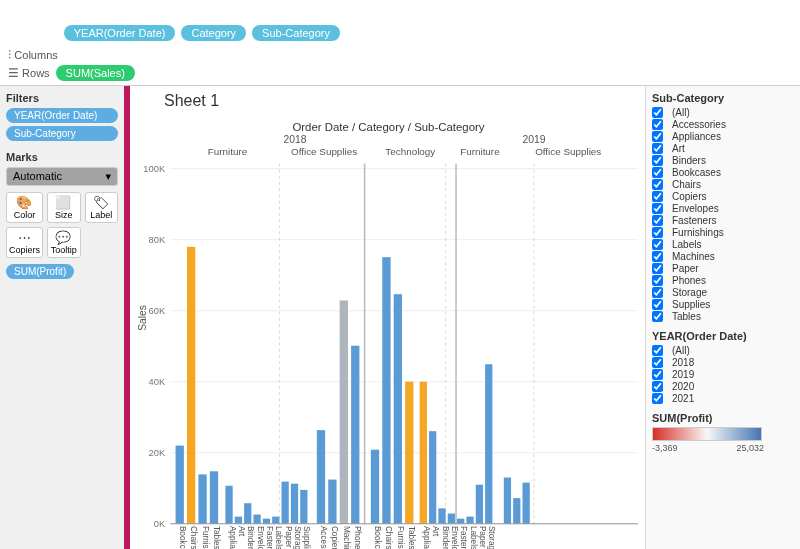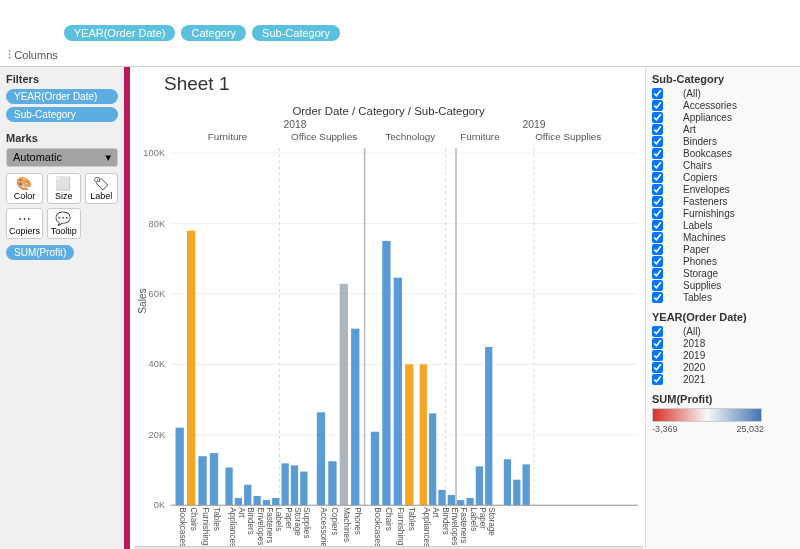--- a/index.html
+++ b/index.html
@@ -30,37 +30,41 @@
       padding: 2px 8px;
       font-size: 10px;
       margin-bottom: 3px;
       cursor: pointer;
       display: block;
     }
     .filter-pill.green { background: #5dade2; }
     .check-item {
       display: flex;
       align-items: center;
-      gap: 20px;
+      gap: 9px;
       margin-bottom: 1px;
       font-size: 10px;
       color: #333;
     }
     .check-item input[type=checkbox] { width: 11px; height: 11px; }
   </style>
 </head>
 <body>
 
 <div style="background:#fff;border-bottom:1px solid #ccc;padding:4px 8px;display:flex;flex-direction:column;gap:3px;">
   <div class="shelf-row">
     <div style="color:#666;font-size:12px;margin-top:44px;">⫶ <span style="font-size:11px;color:#555;">Columns</span></div>
     <span class="pill date">YEAR(Order Date)</span>
     <span class="pill cat">Category</span>
     <span class="pill subcat">Sub-Category</span>
   </div>
+  <div class="shelf-row">
+    <div style="color:#666;font-size:12px;">☰ <span style="font-size:11px;color:#555;">Rows</span></div>
+    <span class="pill sales">SUM(Sales)</span>
+  </div>
 </div>
 
 <div style="display:flex;height:493px;">
 
   <div style="width:130px;background:#f0f0f0;border-right:6px solid #be185d;padding:6px;overflow:hidden;">
     <div style="margin-bottom:10px;">
       <div style="font-weight:bold;font-size:11px;color:#333;margin-bottom:4px;">Filters</div>
       <span class="filter-pill green">YEAR(Order Date)</span>
       <span class="filter-pill green">Sub-Category</span>
     </div>
@@ -90,21 +94,21 @@
         <div style="display:flex;flex-direction:column;align-items:center;border:1px solid #ccc;background:#fff;border-radius:3px;padding:2px;font-size:9px;cursor:pointer;">
           <span style="font-size:13px;">💬</span>
           <span>Tooltip</span>
         </div>
       </div>
       <span style="background:#5dade2;color:#fff;border-radius:10px;padding:2px 8px;font-size:10px;cursor:pointer;display:inline-block;">SUM(Profit)</span>
     </div>
   </div>
 
   <div style="flex:1;background:#fff;padding:6px 2px 0 4px;overflow:hidden;position:relative;display:flex;flex-direction:column;">
-    <div style="font-size:19px;color:#333;margin-bottom:2px;font-weight:normal;padding-left:30px;">Sheet 1</div>
+    <div style="font-size:16px;color:#333;margin-bottom:2px;font-weight:normal;padding-left:30px;">Sheet 1</div>
     <div style="flex:1;position:relative;overflow:hidden;">
       <svg width="100%" height="100%" viewBox="0 0 490 440" preserveAspectRatio="none" style="position:absolute;top:0;left:0;">
 
         <text x="245" y="18" text-anchor="middle" font-size="11" fill="#333">Order Date / Category / Sub-Category</text>
 
         <text x="155" y="30" text-anchor="middle" font-size="10" fill="#555">2018</text>
         <text x="385" y="30" text-anchor="middle" font-size="10" fill="#555">2019</text>
 
         <text x="90" y="42" text-anchor="middle" font-size="9.5" fill="#555">Furniture</text>
         <text x="183" y="42" text-anchor="middle" font-size="9.5" fill="#555">Office Supplies</text>

